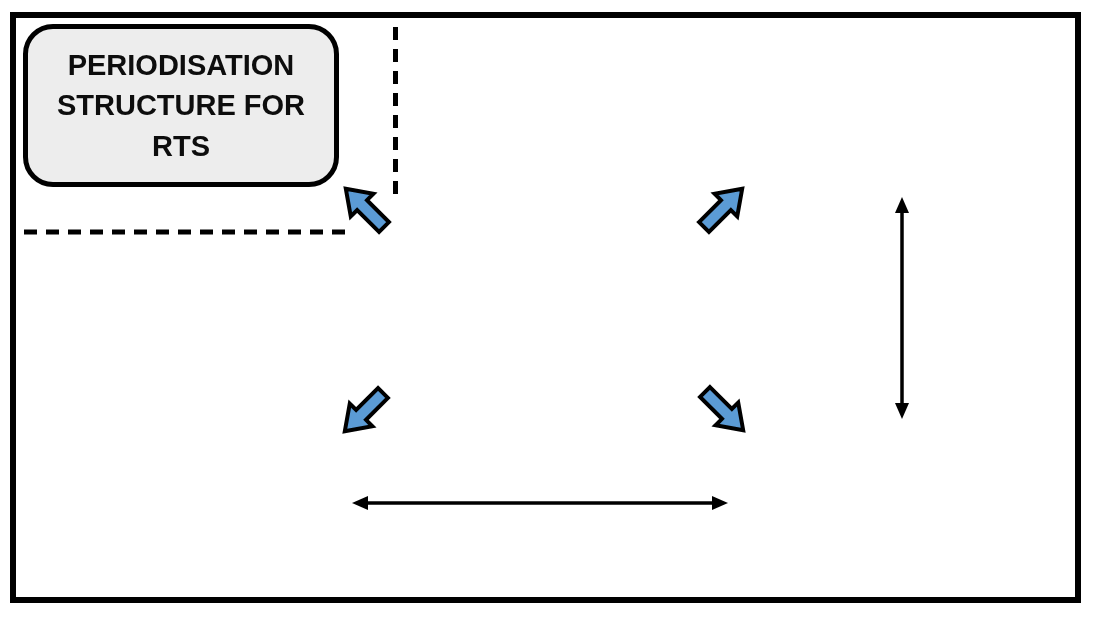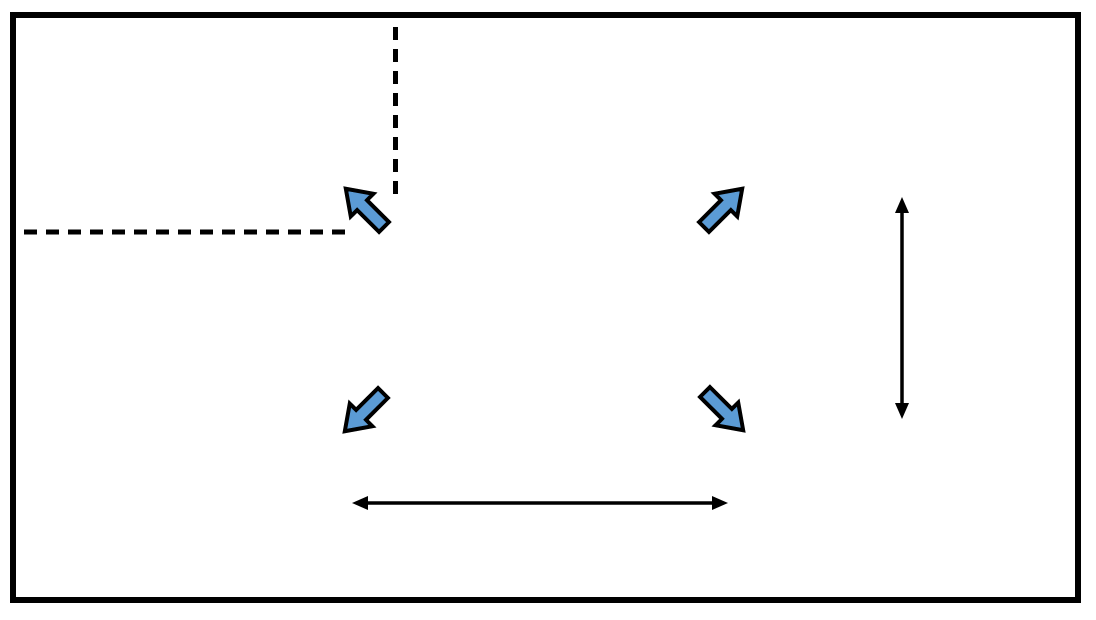--- a/index.html
+++ b/index.html
@@ -39,20 +39,25 @@
   }
   svg.overlay{position:absolute;left:0;top:0;pointer-events:none;}
 </style>
 </head>
 <body>
 
 <div id="canvas">
 
   <div class="frame"></div>
 
+  <div class="node node-tl">
+    <div class="node-label">PERIODISATION
+STRUCTURE FOR
+RTS</div>
+  </div>
 
 
 
 
 
   <svg class="overlay" width="1096" height="620" viewBox="0 0 1096 620">
 
     <line x1="395.5" y1="27" x2="395.5" y2="203" stroke="#000" stroke-width="5" stroke-dasharray="13 9"></line>
     <line x1="24" y1="232" x2="347" y2="232" stroke="#000" stroke-width="5" stroke-dasharray="13 9"></line>
 

